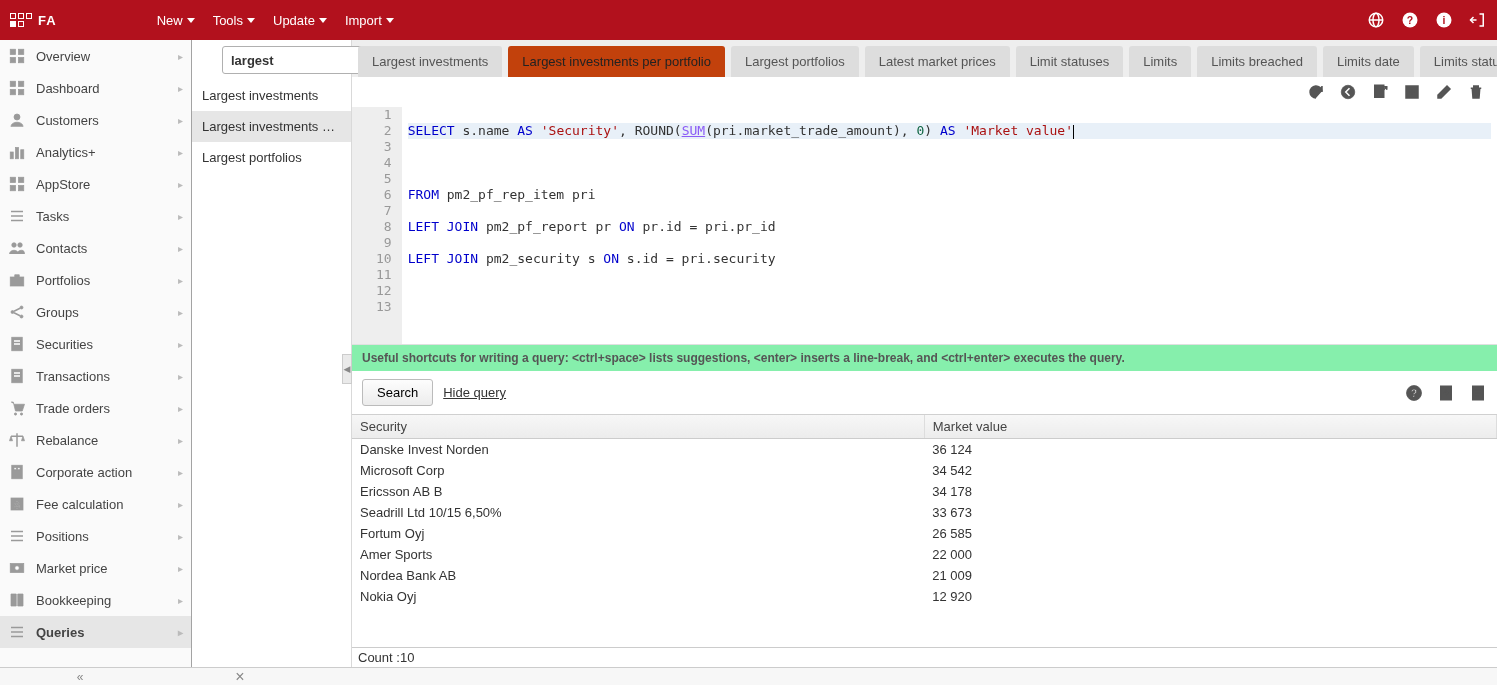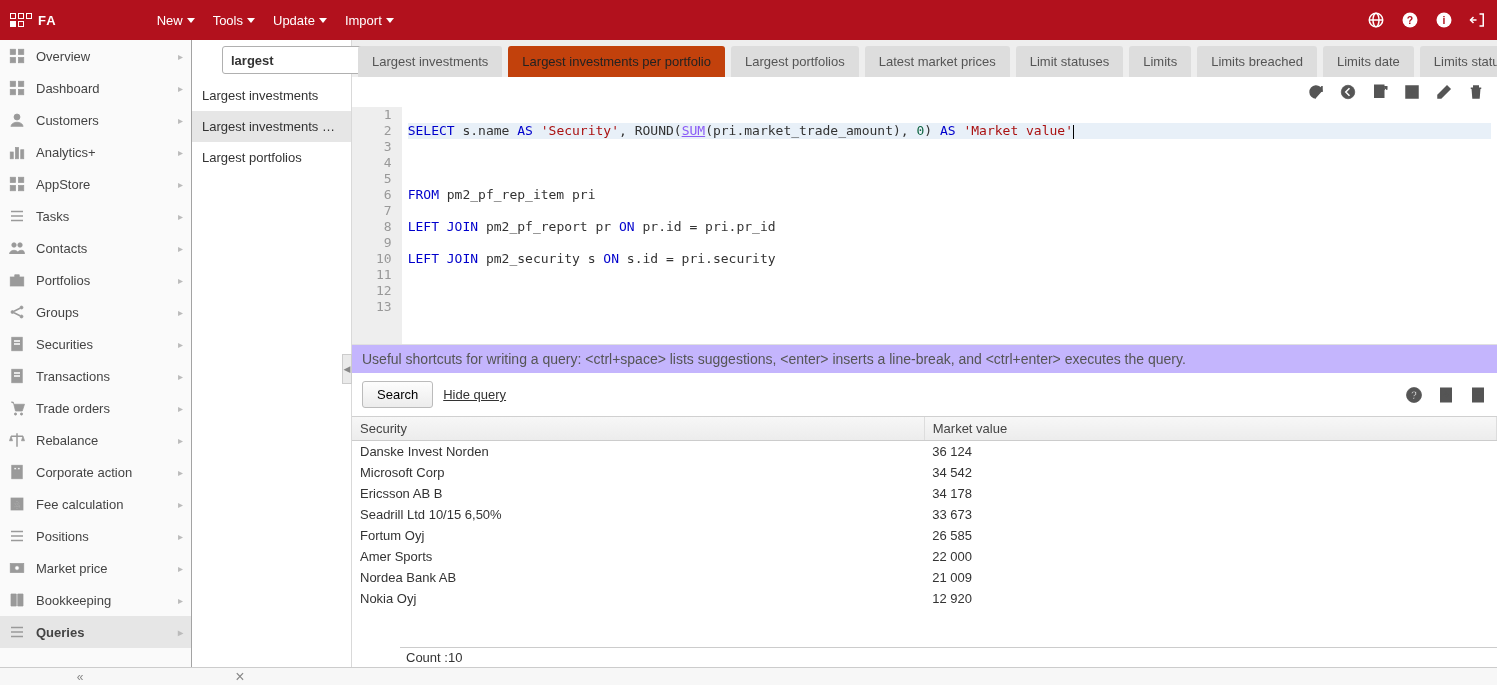--- a/index.html
+++ b/index.html
@@ -56,36 +56,36 @@
   .gutter div { height: 16px; }
   .code { padding: 0 6px; white-space: pre; flex: 1; position: relative; }
   .code-line { height: 16px; }
   .code-line.hl { background: #e8f0f8; }
   .kw { color: #0000cc; }
   .fn { color: #8b5cf6; text-decoration: underline; }
   .str { color: #aa1111; }
   .num { color: #116644; }
   .cursor-line { display:inline-block; width:0; border-left:1px solid #000; height:14px; vertical-align:middle; }
 
-  .hint { padding: 6px 10px; font-size: 14px; color: #555; background:#c4b5fd; }
+  .hint { padding: 6px 10px; font-size: 12px; color: #555; background:#86efac;font-weight:bold; }
 
   .actions { display: flex; align-items: center; padding: 8px 10px; gap: 10px; }
   .btn { background: linear-gradient(#fdfdfd, #ececec); border: 1px solid #bbb; border-radius: 3px; padding: 5px 14px; cursor: pointer; font-size: 13px; }
   .linklike { color: #333; text-decoration: underline; cursor: pointer; font-size: 13px; }
   .actions-right { margin-left: auto; display: flex; gap: 14px; }
 
   
   .results { flex: 1; overflow: auto; border-top: 1px solid #d0d0d0; }
   table { width: 100%; border-collapse: collapse; font-size: 13px; }
   th { background: linear-gradient(#f7f7f7, #ececec); text-align: left; padding: 4px 8px; font-weight: normal; color: #444; border-bottom: 1px solid #ccc; border-right: 1px solid #ddd; }
   td { padding: 3px 8px; }
   th:first-child, td:first-child { width: 50%; }
   td:nth-child(2), th:nth-child(2) { }
 
-  .count-row { border-top: 1px solid #ccc; padding: 2px 6px; font-size: 13px; margin-left: 48px; }
+  .count-row { border-top: 1px solid #ccc; padding: 2px 6px; font-size: 13px; }
 
   
   .bottombar { height: 18px; border-top: 1px solid #ccc; background: #f7f7f7; display: flex; align-items: center; }
   .bottom-collapse-left { width: 160px; text-align: center; color: #888; font-size: 12px; }
   .bottom-close { color: #888; font-size: 16px; line-height: 1; cursor: pointer; padding: 0 8px; }
 </style>
 </head>
 <body>
 
 <div class="app">

